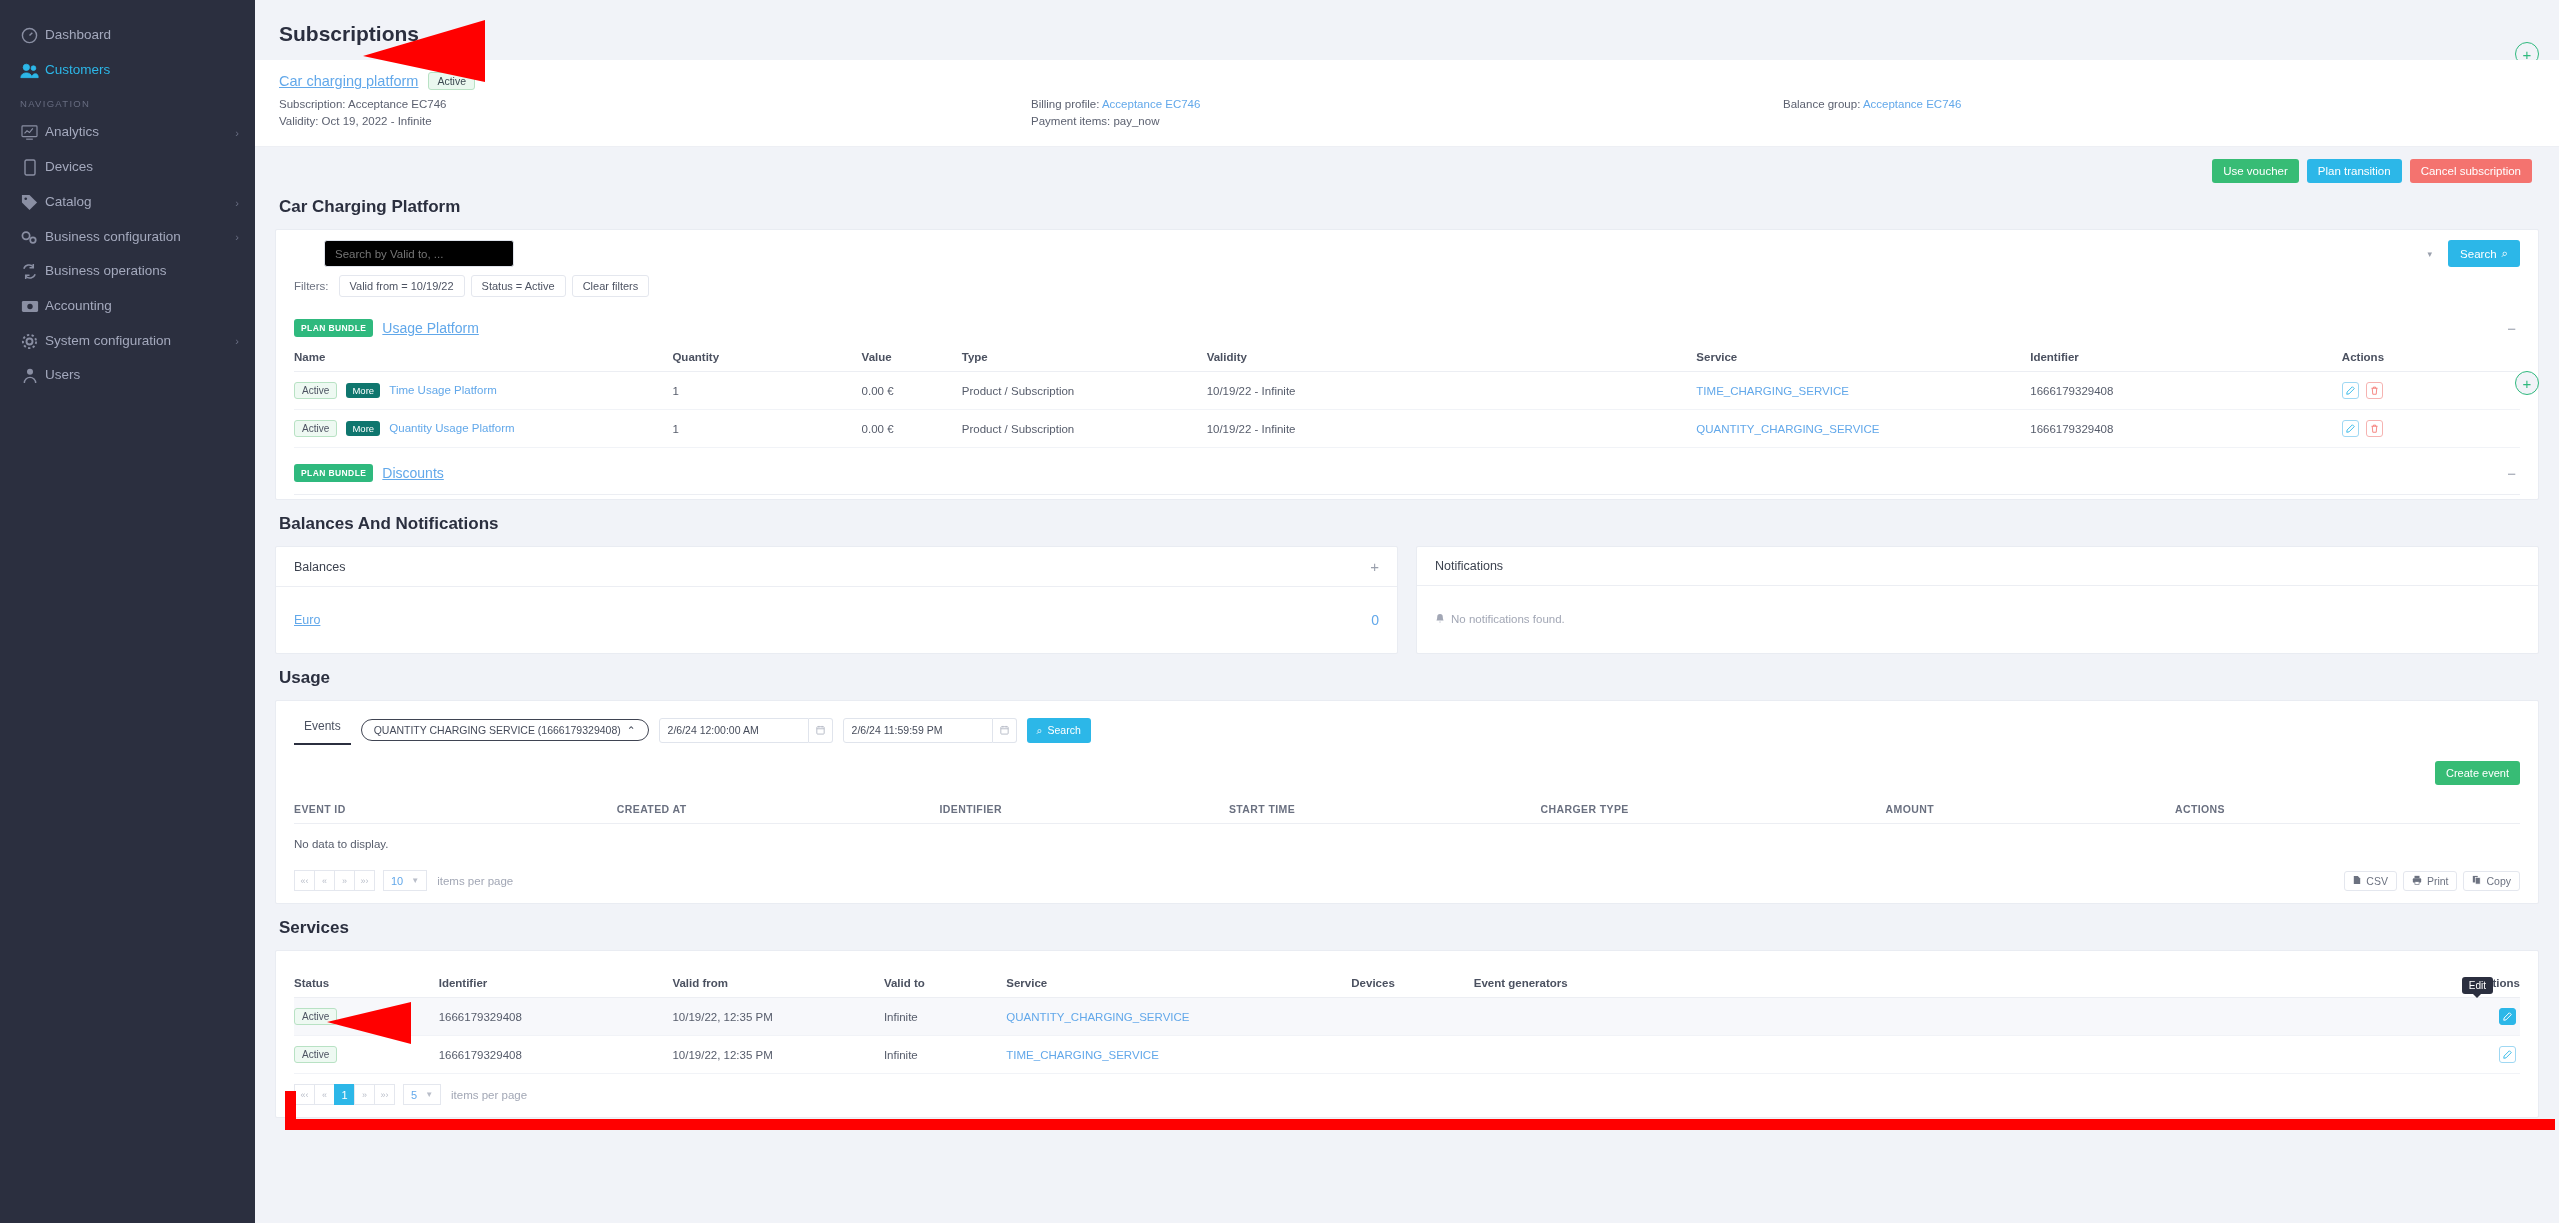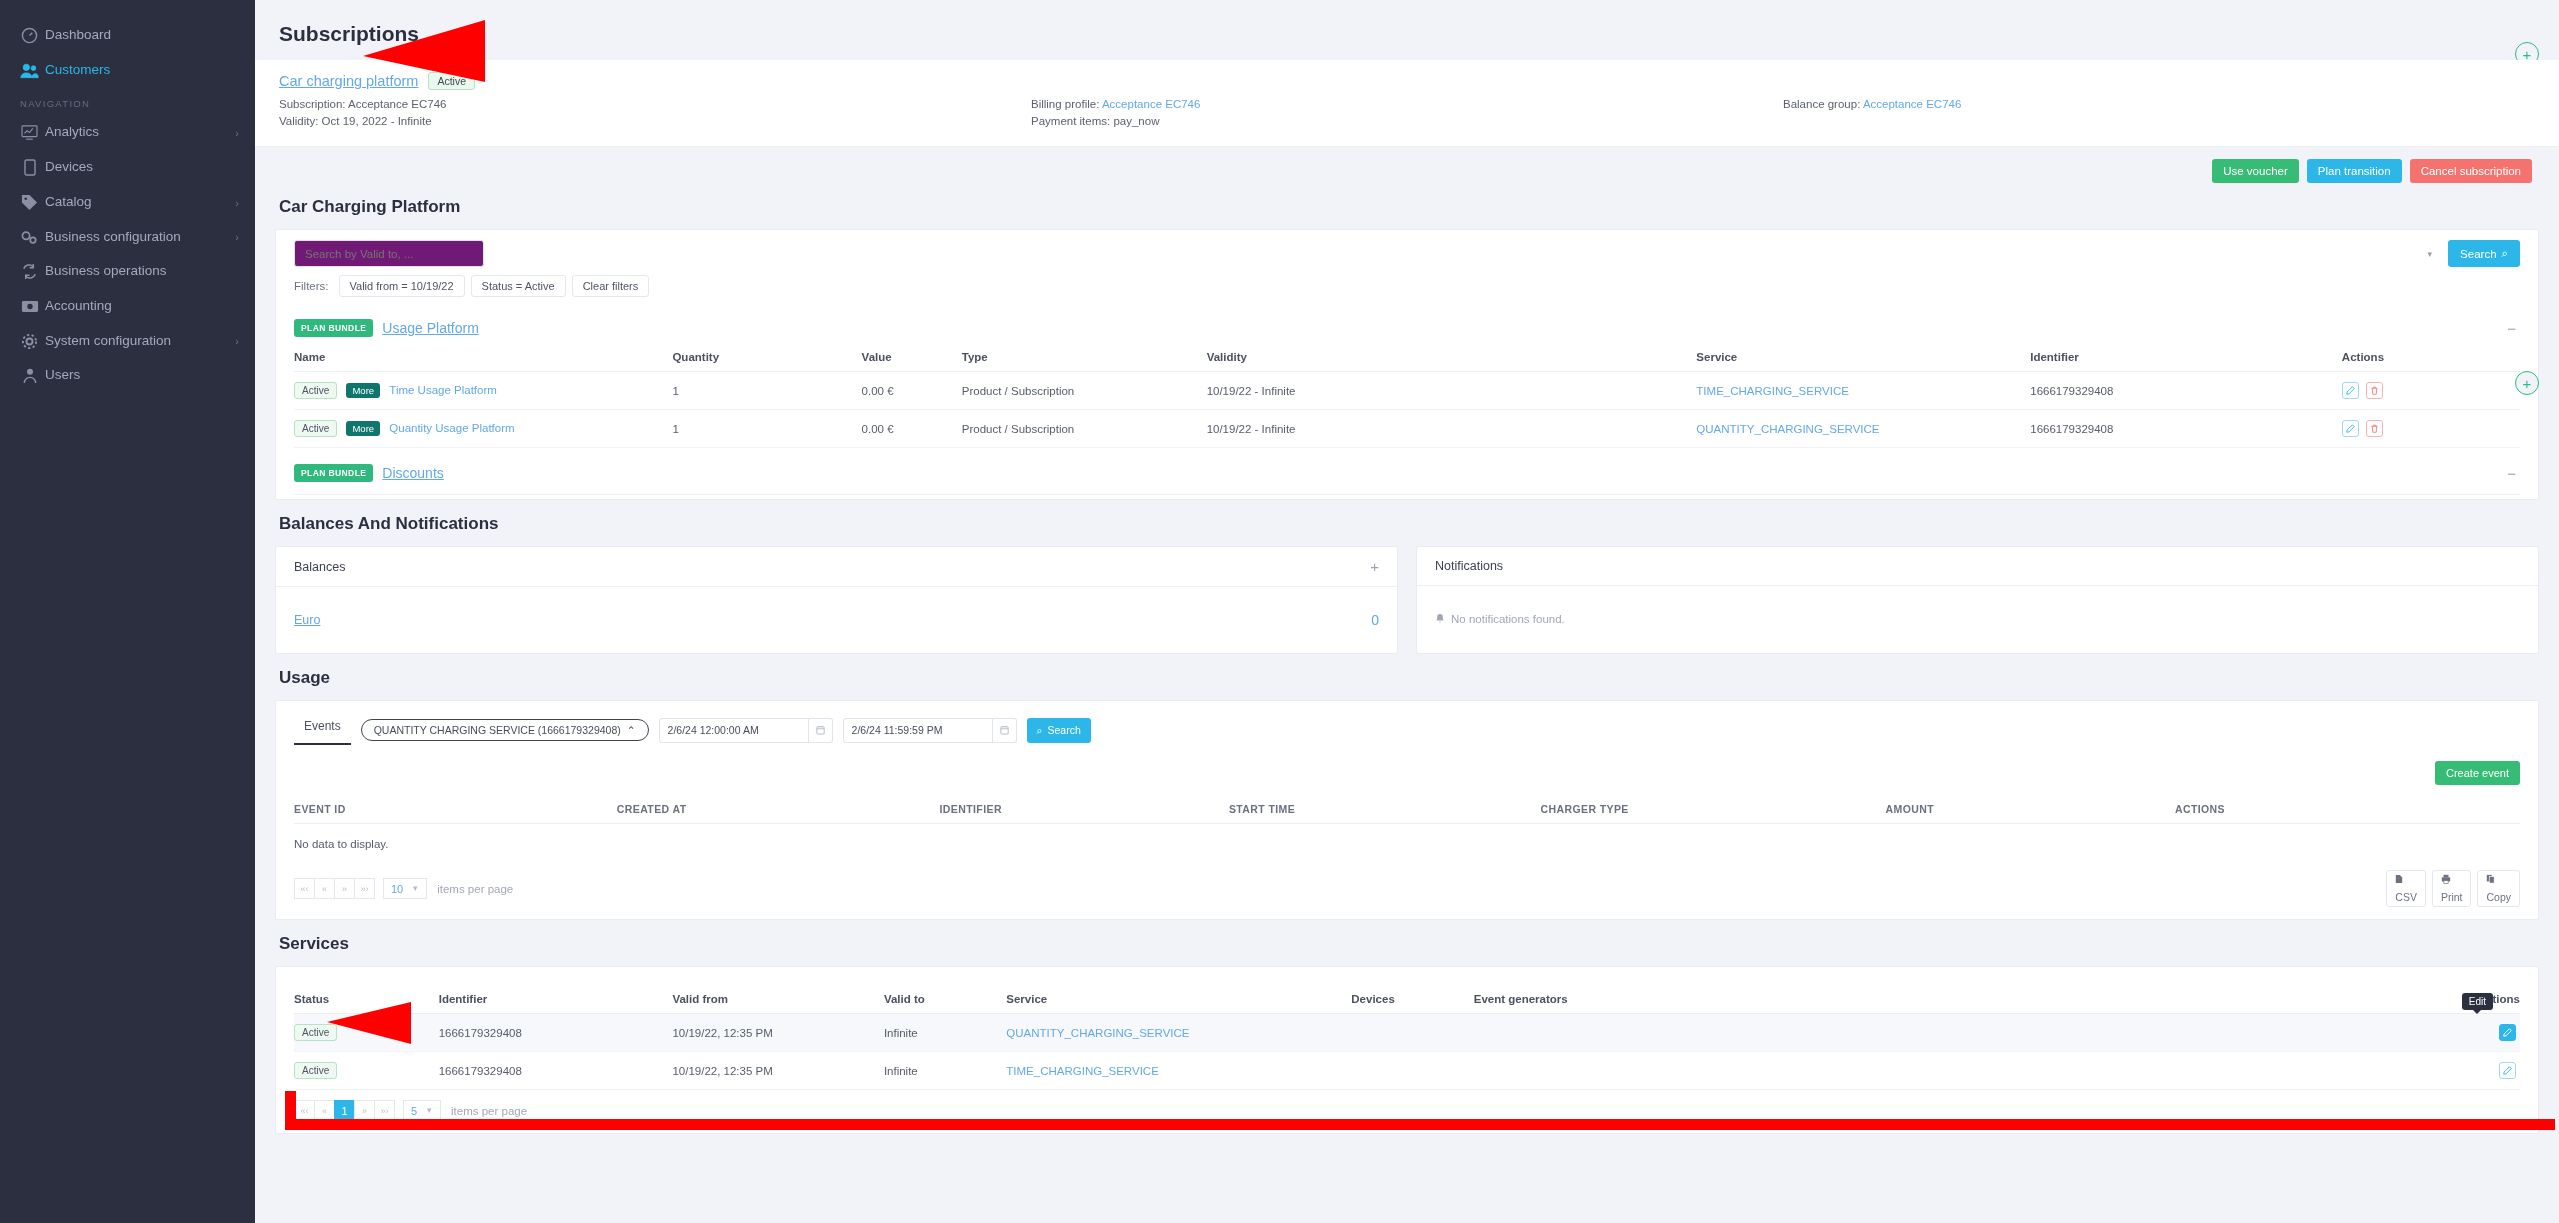--- a/index.html
+++ b/index.html
@@ -84,21 +84,21 @@
   .btn.red { background: #f4736f; }
 
   .section-h2 { font-size: 17px; color: #2b2f3f; font-weight: 600; padding: 14px 0 12px 24px; }
 
   .panel { background: #fff; margin: 0 20px; border: 1px solid #e9ecf2; border-radius: 2px; }
 
   .search-row { display:flex; align-items:center; padding: 10px 18px 0 18px; gap: 8px; }
   .search-input {
     flex: 1 1 auto; height: 27px; border: 1px solid #dfe3eb; border-radius: 3px;
     font-size: 11.5px; color: #a7acba; padding: 0 24px 0 10px; font-family: inherit;
-    background: #701a75; position: relative;
+    background: #000000; position: relative; margin-left: 30px;
   }
   .search-wrap { flex:1 1 auto; position: relative; }
   .search-caret { position:absolute; right: 8px; top: 9px; font-size: 9px; color: #9aa0ad; }
   .btn-search {
     background: #2cb7e8; color:#fff; border:none; border-radius:3px;
     font-size: 11.5px; height: 27px; padding: 0 12px; cursor:pointer; font-family: inherit;
     display:flex; align-items:center; gap:5px;
   }
   .filters-row { display:flex; align-items:center; gap: 0; padding: 8px 18px 12px 18px; font-size: 11.5px; color: #6c7280; }
   .filters-label { margin-right: 10px; }
@@ -178,21 +178,21 @@
     margin-right: -1px; cursor:pointer;
   }
   .pg-btn.cur { background:#2cb7e8; color:#fff; border-color:#2cb7e8; font-size: 11px;}
   .pg-sel {
     border:1px solid #e4e7ee; background:#fff; height:21px; display:flex; align-items:center; gap:8px;
     padding: 0 7px; font-size: 11px; color:#62a8ea; margin-left: 9px; cursor:pointer;
   }
   .pg-lbl { font-size: 11.5px; color:#a2a7b5; margin-left: 10px; }
   .exports { margin-left:auto; display:flex; gap:6px; }
   .exp-btn { border:1px solid #e4e7ee; background:#fff; border-radius:3px; font-size:10.5px; color:#6c7280;
-    padding: 3px 8px; display:flex; gap:5px; cursor:pointer;flex-direction:column;}
+    padding: 3px 8px; display:flex; align-items:center; gap:5px; cursor:pointer;}
 
   
   .svc-row-hl { background: #f7f8fb; }
   .tooltip {
     position:absolute; background:#2b2f3f; color:#fff; font-size:10px; padding:3px 7px;
     border-radius:3px; right: 27px; top: -21px; white-space: nowrap;
   }
   .tooltip:after{ content:""; position:absolute; bottom:-4px; left:50%; margin-left:-4px;
     border-left:4px solid transparent; border-right:4px solid transparent; border-top:4px solid #2b2f3f; }
 

